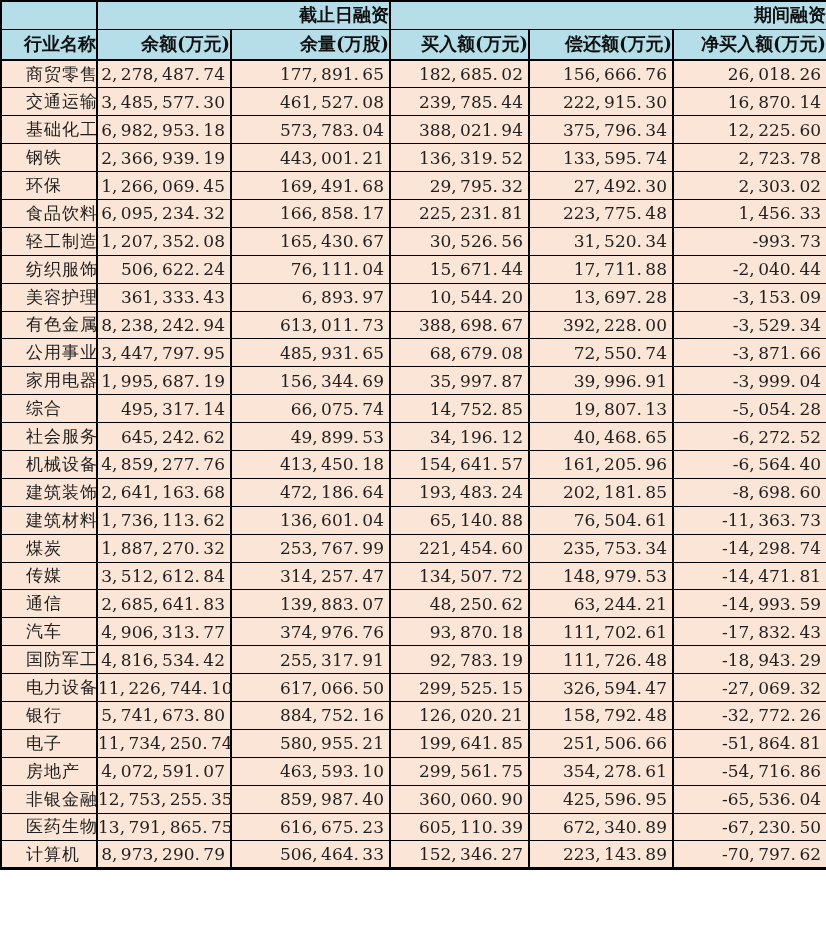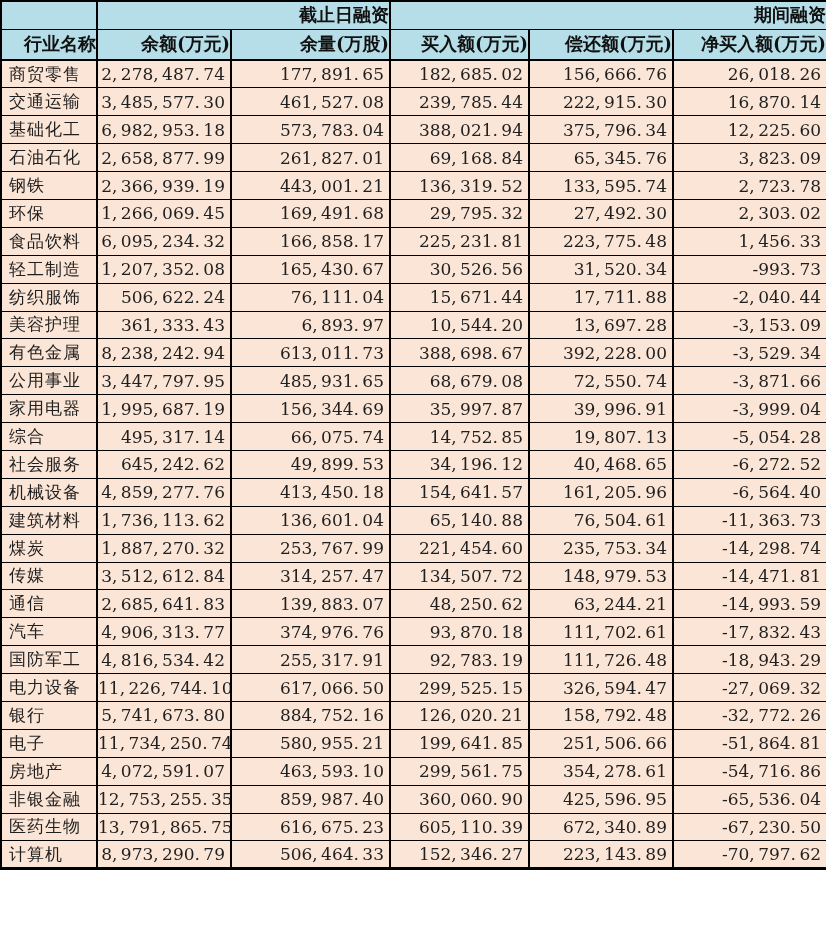--- a/index.html
+++ b/index.html
@@ -39,21 +39,21 @@
   .fin-table thead tr.group-row { height: 28px; }
   .fin-table thead tr.sub-row   { height: 31px; }
   .fin-table thead tr.sub-row th { border-bottom-width: 2px; }
   .fin-table tbody tr { height: 27.9px; }
   .fin-table tbody td {
     font-size: 17px;
     background: #FBE5D6;
   }
   .fin-table td.name {
     text-align: left;
-    padding-left: 7px;
+    padding-left: 24px;
     letter-spacing: 1px;
   }
   .fin-table td.num {
     text-align: right;
     padding-right: 5px;
     font-family: "DejaVu Serif", "Liberation Serif", serif;
   }
 </style>
 </head>
 <body>
@@ -101,28 +101,20 @@
       </tr>
       <tr>
         <td class="name">基础化工</td>
         <td class="num">6, 982, 953. 18</td>
         <td class="num">573, 783. 04</td>
         <td class="num">388, 021. 94</td>
         <td class="num">375, 796. 34</td>
         <td class="num">12, 225. 60</td>
       </tr>
       <tr>
-        <td class="name">石油石化</td>
-        <td class="num">2, 658, 877. 99</td>
-        <td class="num">261, 827. 01</td>
-        <td class="num">69, 168. 84</td>
-        <td class="num">65, 345. 76</td>
-        <td class="num">3, 823. 09</td>
-      </tr>
-      <tr>
         <td class="name">钢铁</td>
         <td class="num">2, 366, 939. 19</td>
         <td class="num">443, 001. 21</td>
         <td class="num">136, 319. 52</td>
         <td class="num">133, 595. 74</td>
         <td class="num">2, 723. 78</td>
       </tr>
       <tr>
         <td class="name">环保</td>
         <td class="num">1, 266, 069. 45</td>
@@ -205,20 +197,28 @@
       </tr>
       <tr>
         <td class="name">机械设备</td>
         <td class="num">4, 859, 277. 76</td>
         <td class="num">413, 450. 18</td>
         <td class="num">154, 641. 57</td>
         <td class="num">161, 205. 96</td>
         <td class="num">-6, 564. 40</td>
       </tr>
       <tr>
+        <td class="name">建筑装饰</td>
+        <td class="num">2, 641, 163. 68</td>
+        <td class="num">472, 186. 64</td>
+        <td class="num">193, 483. 24</td>
+        <td class="num">202, 181. 85</td>
+        <td class="num">-8, 698. 60</td>
+      </tr>
+      <tr>
         <td class="name">建筑材料</td>
         <td class="num">1, 736, 113. 62</td>
         <td class="num">136, 601. 04</td>
         <td class="num">65, 140. 88</td>
         <td class="num">76, 504. 61</td>
         <td class="num">-11, 363. 73</td>
       </tr>
       <tr>
         <td class="name">煤炭</td>
         <td class="num">1, 887, 270. 32</td>

